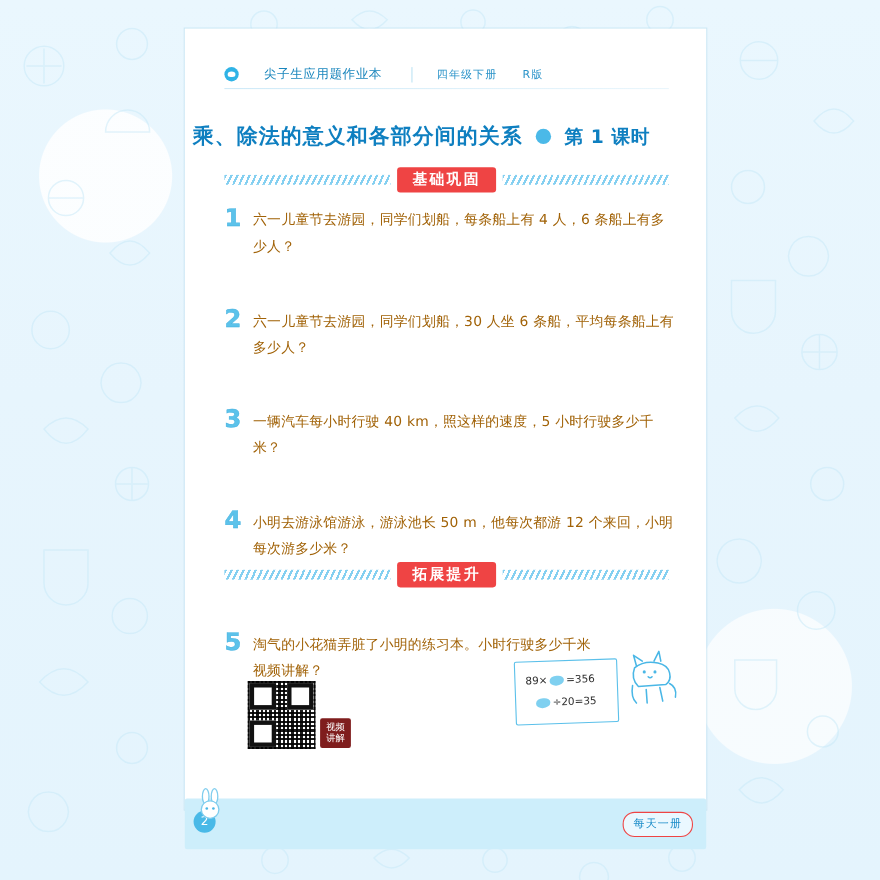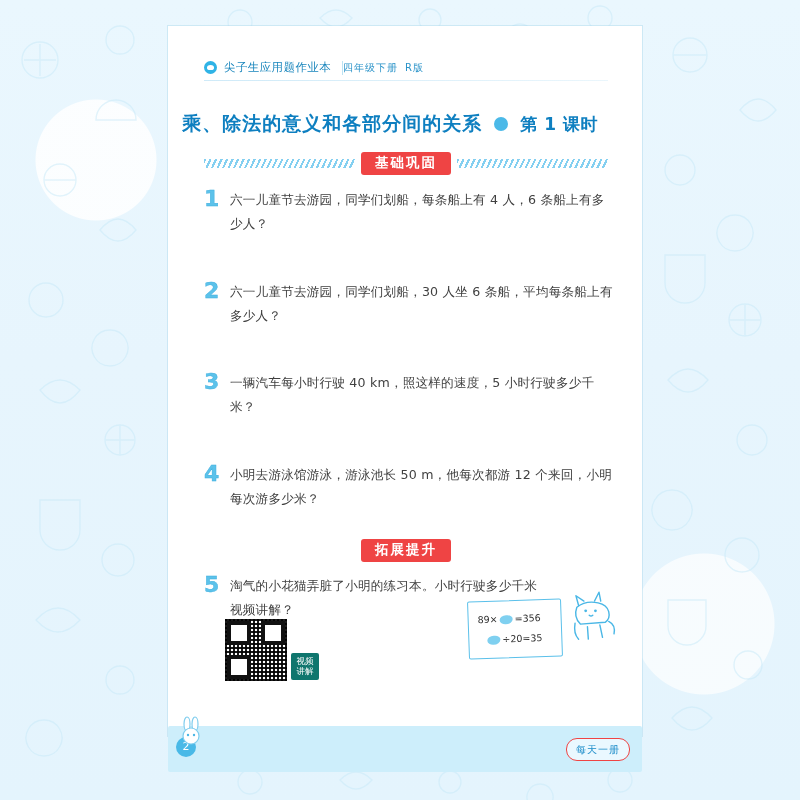--- a/index.html
+++ b/index.html
@@ -48,21 +48,21 @@
     box-shadow: 0 0 0 1px rgba(170,215,235,0.45);
   }
 
   
   .doc-header {
     position: absolute;
     left: 36px;
     top: 34px;
     display: flex;
     align-items: center;
-    gap: 7px;
+    gap: 23px;
     white-space: nowrap;
   }
   .header-logo {
     width: 13px;
     height: 13px;
     border-radius: 50%;
     background: #2fb3e6;
     position: relative;
     flex: none;
   }
@@ -79,21 +79,21 @@
   .header-title {
     font-size: 11.5px;
     color: #1a86bd;
     letter-spacing: 0.4px;
     font-family: "DejaVu Sans", sans-serif;
   }
   .header-grade {
     font-size: 10px;
     color: #2a93c9;
     border-left: 1px solid #bde3f3;
-    padding-left: 0;
+    padding-left: 22px;
     margin-left: 4px;
     letter-spacing: 1px;
     font-family: Liberation Mono, monospace;
   }
   .header-edition {
     font-size: 10px;
     color: #2a93c9;
     letter-spacing: 1px;
     font-family: "DejaVu Sans", sans-serif;
   }
@@ -105,21 +105,21 @@
     height: 1px;
     background: linear-gradient(90deg, #cfeaf8, #eaf6fc);
   }
 
   
   .lesson-title-row {
     position: absolute;
     left: 0;
     top: 85px;
     width: 430px;
-    text-align: right;
+    text-align: center;
     white-space: nowrap;
   }
   .lesson-title {
     font-size: 19px;
     font-weight: bold;
     color: #0e7fc0;
     letter-spacing: 1px;
     font-family: "DejaVu Sans", sans-serif;
   }
   .lesson-dot {
@@ -184,21 +184,21 @@
     flex: none;
     font-size: 22px;
     font-weight: bold;
     color: #5cc2ea;
     font-family: "DejaVu Sans", sans-serif;
     line-height: 1;
     -webkit-text-stroke: 0.4px #3badde;
   }
   .q-text {
     font-size: 12.6px;
-    color: #404040;
+    color: #a16207;
     line-height: 1.9;
     font-family: "DejaVu Sans", sans-serif;
     letter-spacing: 0.2px;
   }
 
   
   .q5-wrap {
     position: absolute;
     left: 36px;
     top: 548px;
@@ -240,21 +240,21 @@
     position: absolute;
     left: 2px; bottom: 2px;
     width: 16px; height: 16px;
     border: 4px solid #111;
     background: #fff;
   }
   .qr-tag {
     width: 24px;
     margin-left: 3px;
     margin-bottom: 2px;
-    background: #0f766e;
+    background: #7f1d1d;
     color: #ffffff;
     font-size: 8.5px;
     line-height: 1.25;
     text-align: center;
     padding: 3px 2px;
     border-radius: 2px;
     font-family: Liberation Sans, sans-serif;
   }
 
   
@@ -453,21 +453,21 @@
     <div class="question" style="top:345px;">
       <span class="q-num">3</span>
       <span class="q-text">一辆汽车每小时行驶 40 km，照这样的速度，5 小时行驶多少千米？</span>
     </div>
 
     <div class="question" style="top:437px;">
       <span class="q-num">4</span>
       <span class="q-text">小明去游泳馆游泳，游泳池长 50 m，他每次都游 12 个来回，小明每次游多少米？</span>
     </div>
 
-    <div class="section-band" style="top:513px;flex-direction:column;">
+    <div class="section-band" style="top:485px;">
       <span class="band-hatch"></span>
       <span class="band-label">拓展提升</span>
       <span class="band-hatch"></span>
     </div>
 
     <div class="q5-wrap">
       <div class="q5-row">
         <span class="q-num">5</span>
         <span class="q-text" style="width:330px;">
           <span>淘气的小花猫弄脏了小明的练习本。小时行驶多少千米</span><br>

